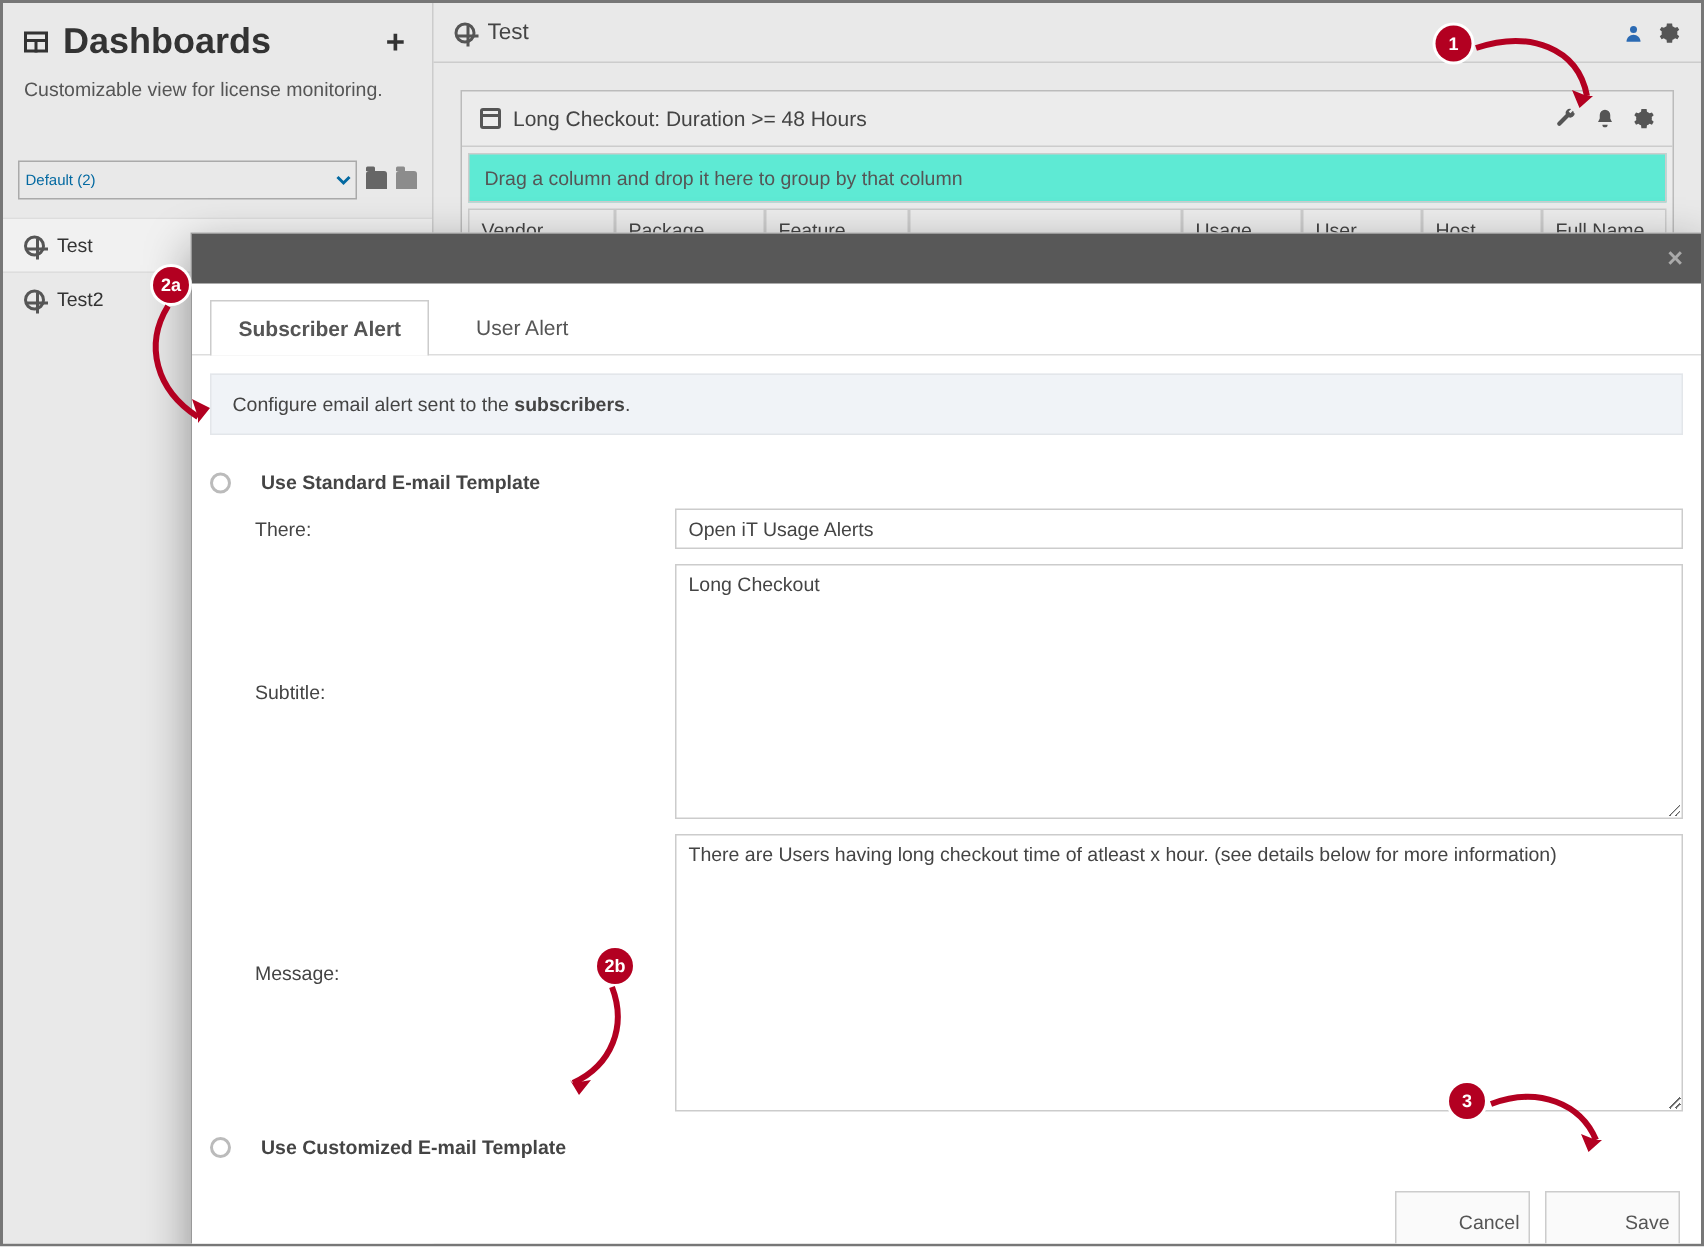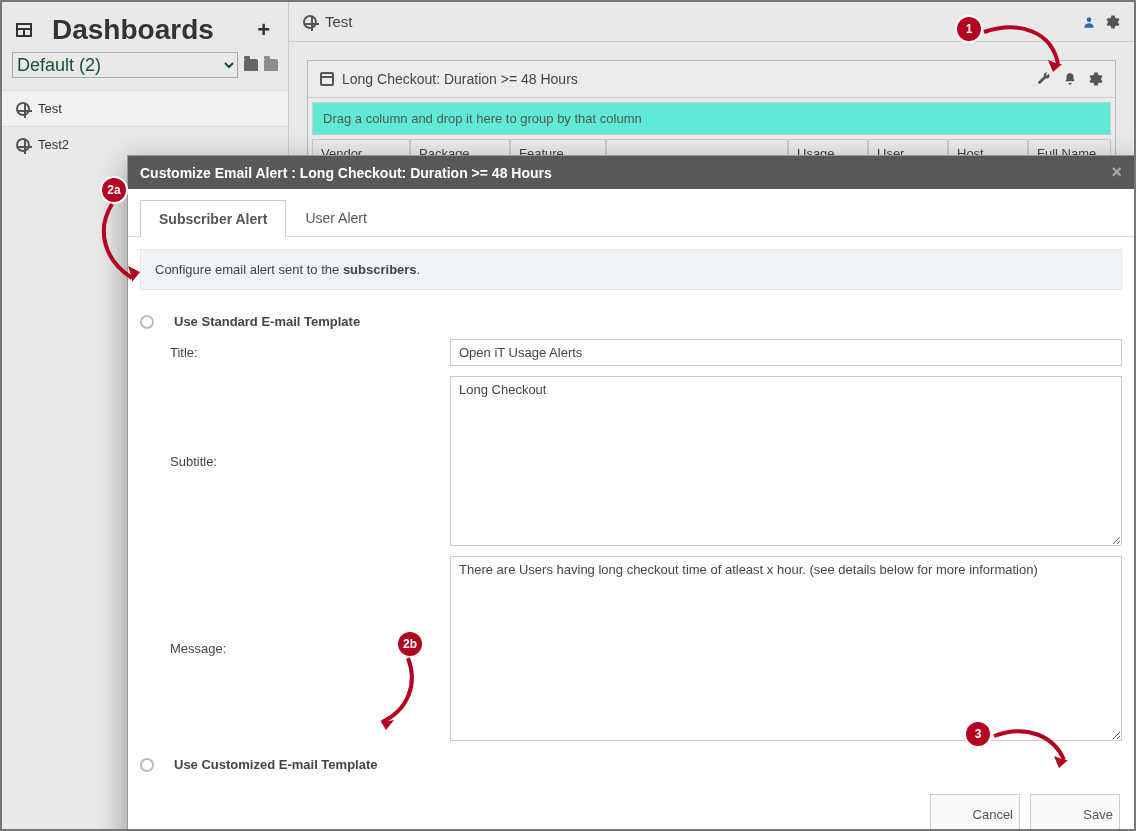--- a/index.html
+++ b/index.html
@@ -5,25 +5,25 @@
   * { box-sizing: border-box; }
   html, body { margin:0; padding:0; height:100%; font-family: "Segoe UI", "Helvetica Neue", Arial, sans-serif; font-size:13px; color:#333; }
   body { background:#fff; }
   .frame { width:1136px; height:831px; border:2px solid #777; position:relative; overflow:hidden; background:#fff; }
 
   
   .app { width:100%; height:100%; display:flex; background:#e9e9e9; }
   .sidebar { width:287px; background:#e9e9e9; border-right:1px solid #ccc; }
   .sidebar-header { padding:12px 14px 6px 14px; }
   .sidebar-title-row { display:flex; align-items:center; }
-  .sidebar-title { font-size:28px; font-weight:700; margin-left:20px; flex:1; }
+  .sidebar-title { font-size:24px; font-weight:700; margin-left:10px; flex:1; }
   .sidebar-plus { font-size:22px; font-weight:700; color:#333; padding-right:4px; }
   .sidebar-sub { color:#555; font-size:13px; padding:4px 14px 40px 14px; }
   .sidebar-select-row { padding:0 10px 12px 10px; display:flex; align-items:center; gap:6px; }
-  .sidebar-select { flex:1; height:26px; font-size:18px; color:#14532d; border:1px solid #aaa; background:#e9e9e9; }
+  .sidebar-select { flex:1; height:26px; font-size:10px; color:#0369a1; border:1px solid #aaa; background:#e9e9e9; }
   .folder-ic { width:14px; height:12px; background:#666; border-radius:2px 2px 0 0; position:relative; display:inline-block; }
   .folder-ic::before { content:""; position:absolute; top:-3px; left:0; width:6px; height:3px; background:#666; border-radius:1px 1px 0 0; }
 
   .nav-list { }
   .nav-item { display:flex; align-items:center; gap:8px; padding:10px 14px; border-top:1px solid #ddd; }
   .nav-item.active { background:#f1f1f1; }
   .globe { width:14px; height:14px; border:2px solid #555; border-radius:50%; position:relative; display:inline-block; flex-shrink:0; }
   .globe::before, .globe::after { content:""; position:absolute; background:#555; }
   .globe::before { left:6px; top:0; width:2px; height:14px; }
   .globe::after { top:6px; left:0; height:2px; width:14px; }
@@ -46,21 +46,21 @@
 
   .dash-ic { width:16px; height:14px; border:2px solid #333; display:inline-block; position:relative; }
   .dash-ic::before { content:""; position:absolute; top:3px; left:-2px; right:-2px; height:2px; background:#333; }
   .dash-ic::after { content:""; position:absolute; top:3px; bottom:-2px; left:5px; width:2px; background:#333; }
 
   .cal-ic { width:14px; height:14px; border:2px solid #555; border-radius:2px; display:inline-block; position:relative; }
   .cal-ic::before { content:""; position:absolute; left:-2px; right:-2px; top:2px; height:2px; background:#555; }
   .modal { position:absolute; left:125px; top:153px; width:1008px; background:#fff; box-shadow:0 10px 30px rgba(0,0,0,0.4); border:1px solid #999; z-index:100; }
   .modal-title { background:#585858; color:#fff; padding:6px 12px; font-size:14px; font-weight:600; display:flex; align-items:center; }
   .modal-close { margin-left:auto; color:#aaa; font-size:18px; cursor:pointer; }
-  .tabs { padding:10px 12px 0 12px; border-bottom:1px solid #ddd; display:flex; gap:0; }
+  .tabs { padding:10px 12px 0 12px; border-bottom:1px solid #ddd; display:flex; gap:12px; }
   .tab { padding:10px 18px; border:1px solid transparent; border-bottom:none; color:#555; font-size:14px; }
   .tab.active { border-color:#ccc; background:#fff; font-weight:700; position:relative; top:1px; }
   .tab-desc { margin:12px; padding:12px 14px; background:#f0f3f7; border:1px solid #e3e6ea; font-size:13px; color:#444; }
   .tab-desc b { font-weight:700; }
   .form-area { padding:6px 12px 8px 12px; }
   .radio-row { display:flex; align-items:center; gap:20px; padding:6px 0; font-weight:700; color:#444; }
   .radio { width:14px; height:14px; border:2px solid #bbb; border-radius:50%; display:inline-block; background:#fff; }
   .form-grid { display:grid; grid-template-columns: 270px 1fr; gap:10px; padding:4px 0 10px 30px; }
   .flabel { color:#444; font-size:13px; display:flex; align-items:center; }
   .finput { width:100%; border:1px solid #ccc; padding:5px 8px; font-size:13px; color:#444; font-family:inherit; }
@@ -80,20 +80,21 @@
   <div class="app">
 
     <aside class="sidebar">
       <div class="sidebar-header">
         <div class="sidebar-title-row">
           <span class="dash-ic"></span>
           <span class="sidebar-title">Dashboards</span>
           <span class="sidebar-plus">+</span>
         </div>
       </div>
+      <div class="sidebar-sub">Customizable view for license monitoring.</div>
       <div class="sidebar-select-row">
         <select class="sidebar-select">
           <option>Default (2)</option>
         </select>
         <span class="folder-ic"></span>
         <span class="folder-ic" style="opacity:.7"></span>
       </div>
       <div class="nav-list">
         <div class="nav-item active">
           <span class="globe"></span>
@@ -161,37 +162,36 @@
             <div class="th" style="width:80px">Host Name</div>
             <div class="th" style="flex:1">Full Name</div>
           </div>
         </div>
       </div>
     </section>
   </div>
 
   <div class="modal">
     <div class="modal-title">
-      <span>Customize Email Alert : Long Checkout: Duration &gt;= 48 Hours</span>
       <span class="modal-close">×</span>
     </div>
     <div class="tabs">
       <div class="tab active">Subscriber Alert</div>
       <div class="tab">User Alert</div>
     </div>
     <div class="tab-desc">
       <span>Configure email alert sent to the </span><b>subscribers</b><span>.</span>
     </div>
     <div class="form-area">
       <label class="radio-row">
         <span class="radio"></span>
         <span>Use Standard E-mail Template</span>
       </label>
       <div class="form-grid">
-        <div class="flabel">Title:</div>
+        <div class="flabel">There:</div>
         <input class="finput" type="text" value="Open iT Usage Alerts" style="">
         <div class="flabel">Subtitle:</div>
         <textarea class="finput" style="min-height: 170px;">Long Checkout</textarea>
         <div class="flabel">Message:</div>
         <textarea class="finput" style="min-height: 185px;">There are Users having long checkout time of atleast x hour. (see details below for more information)</textarea>
       </div>
       <label class="radio-row">
         <span class="radio"></span>
         <span>Use Customized E-mail Template</span>
       </label>

